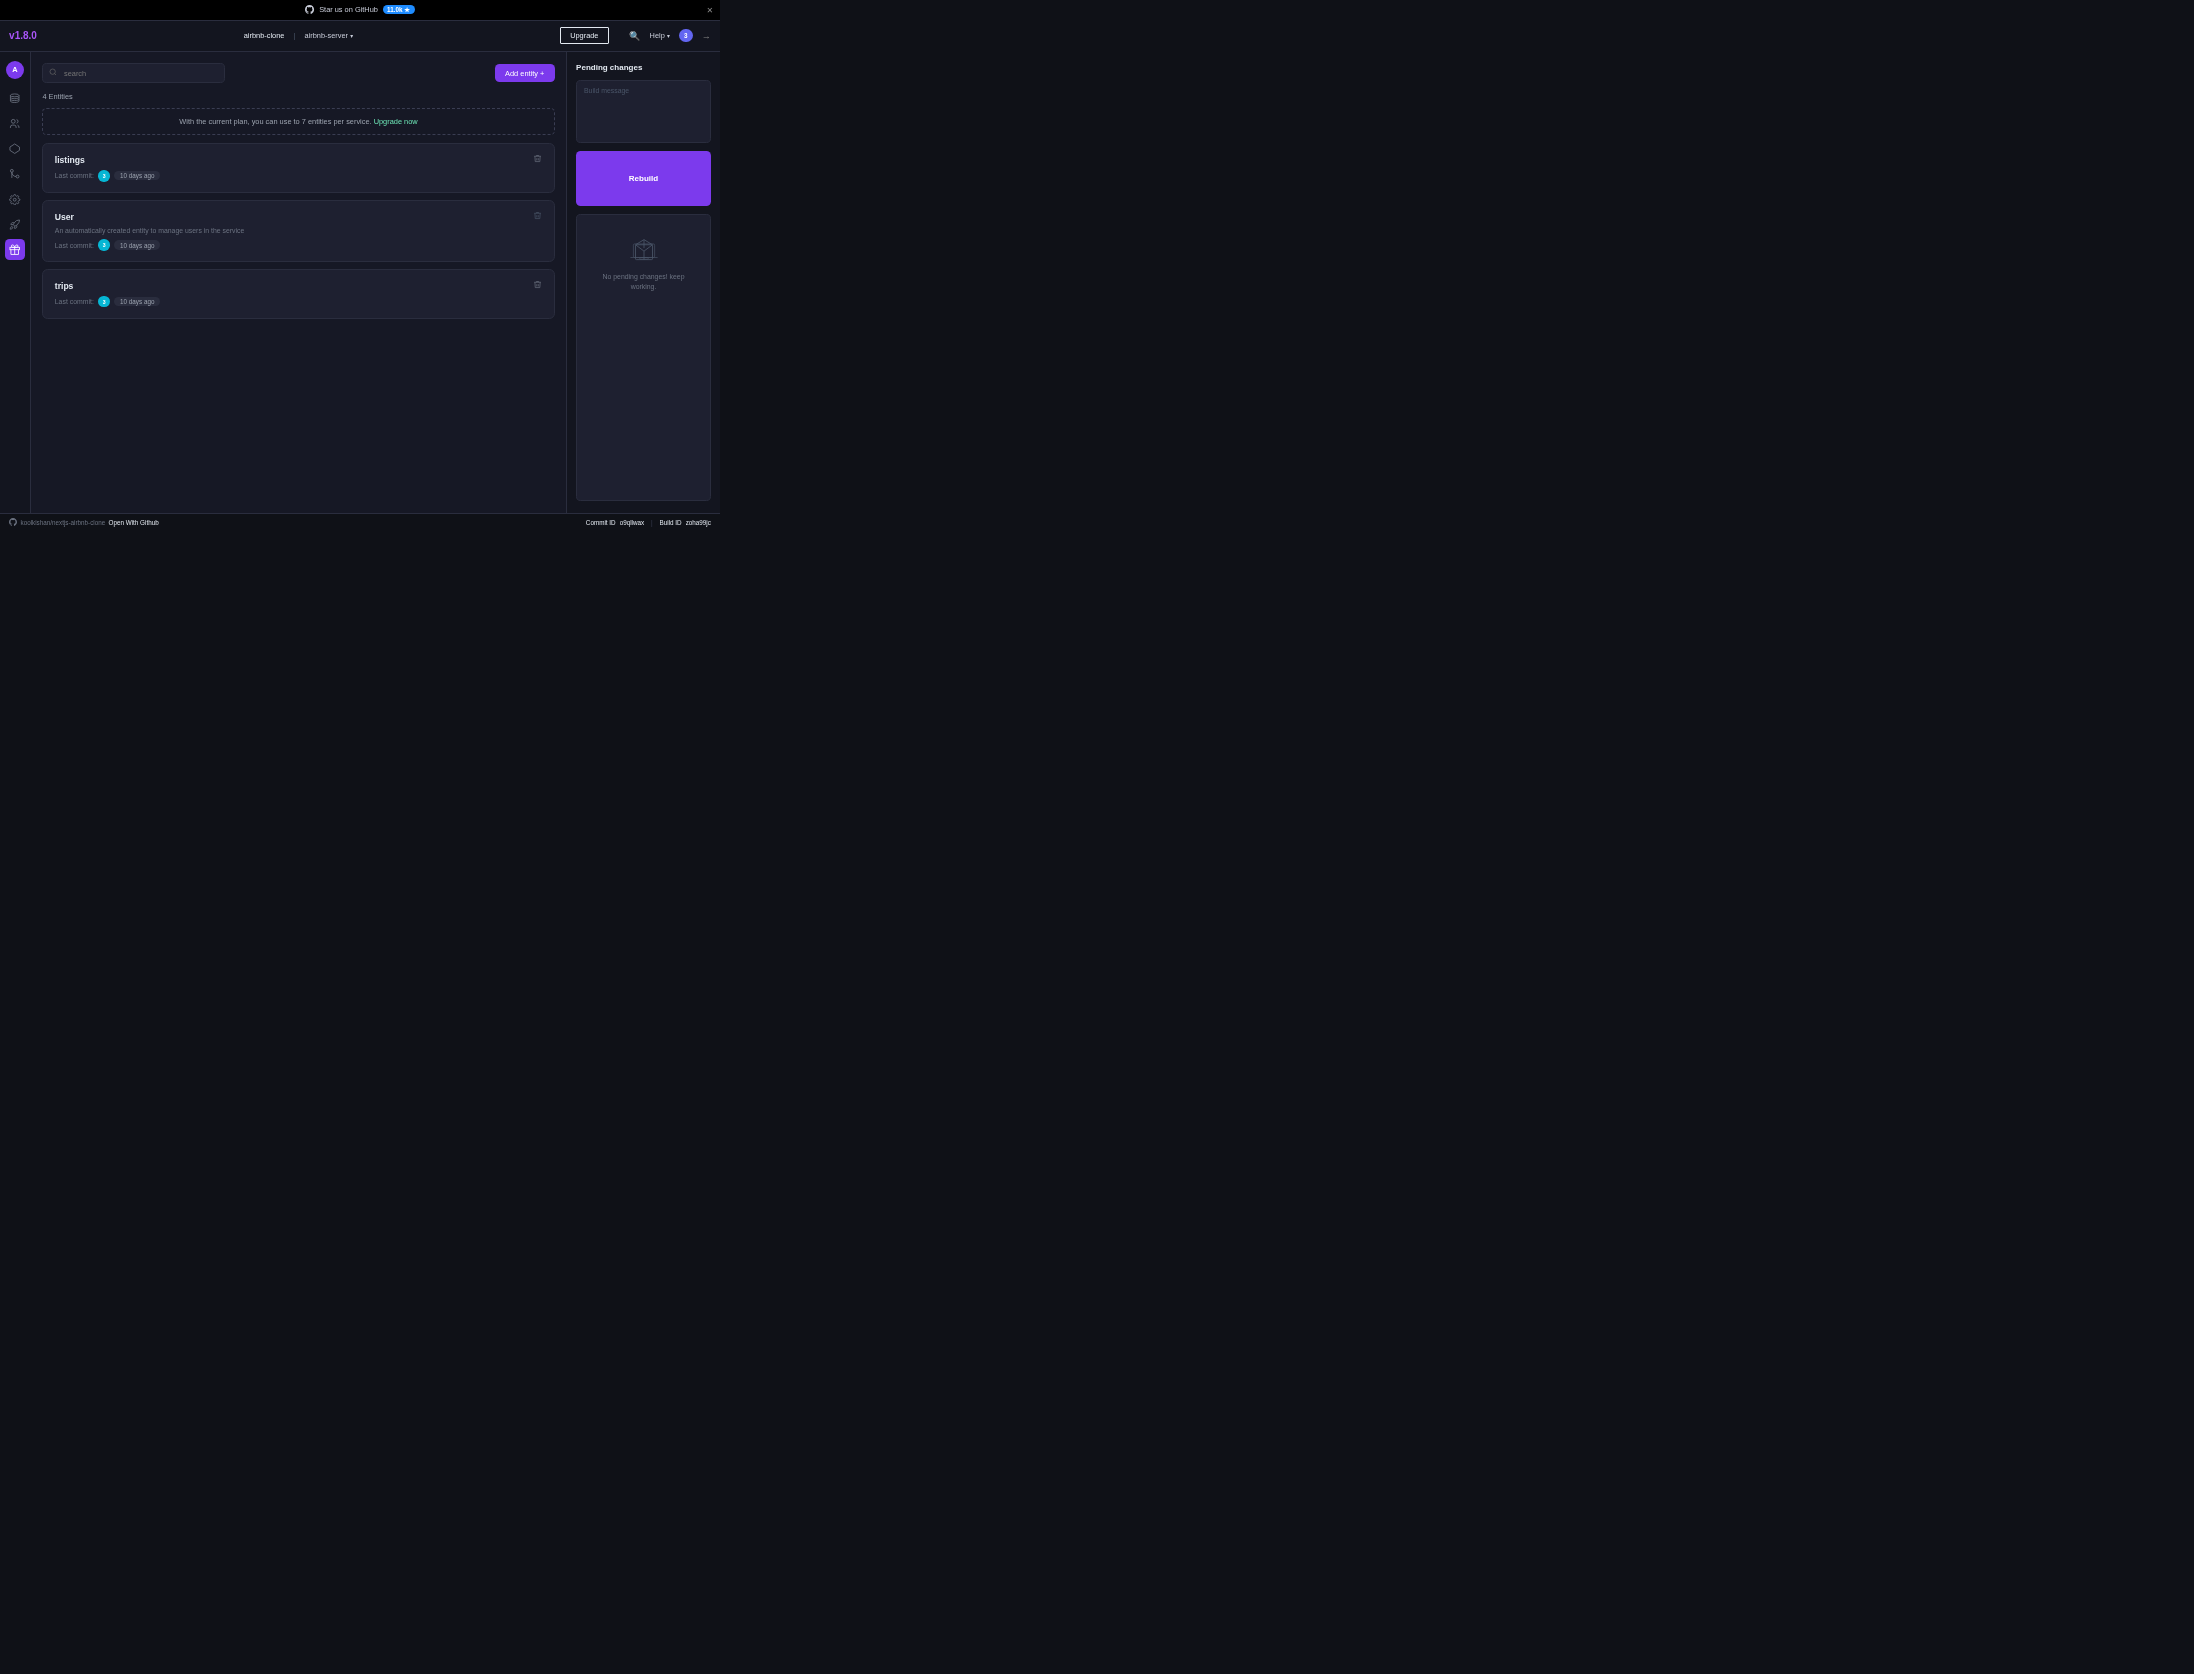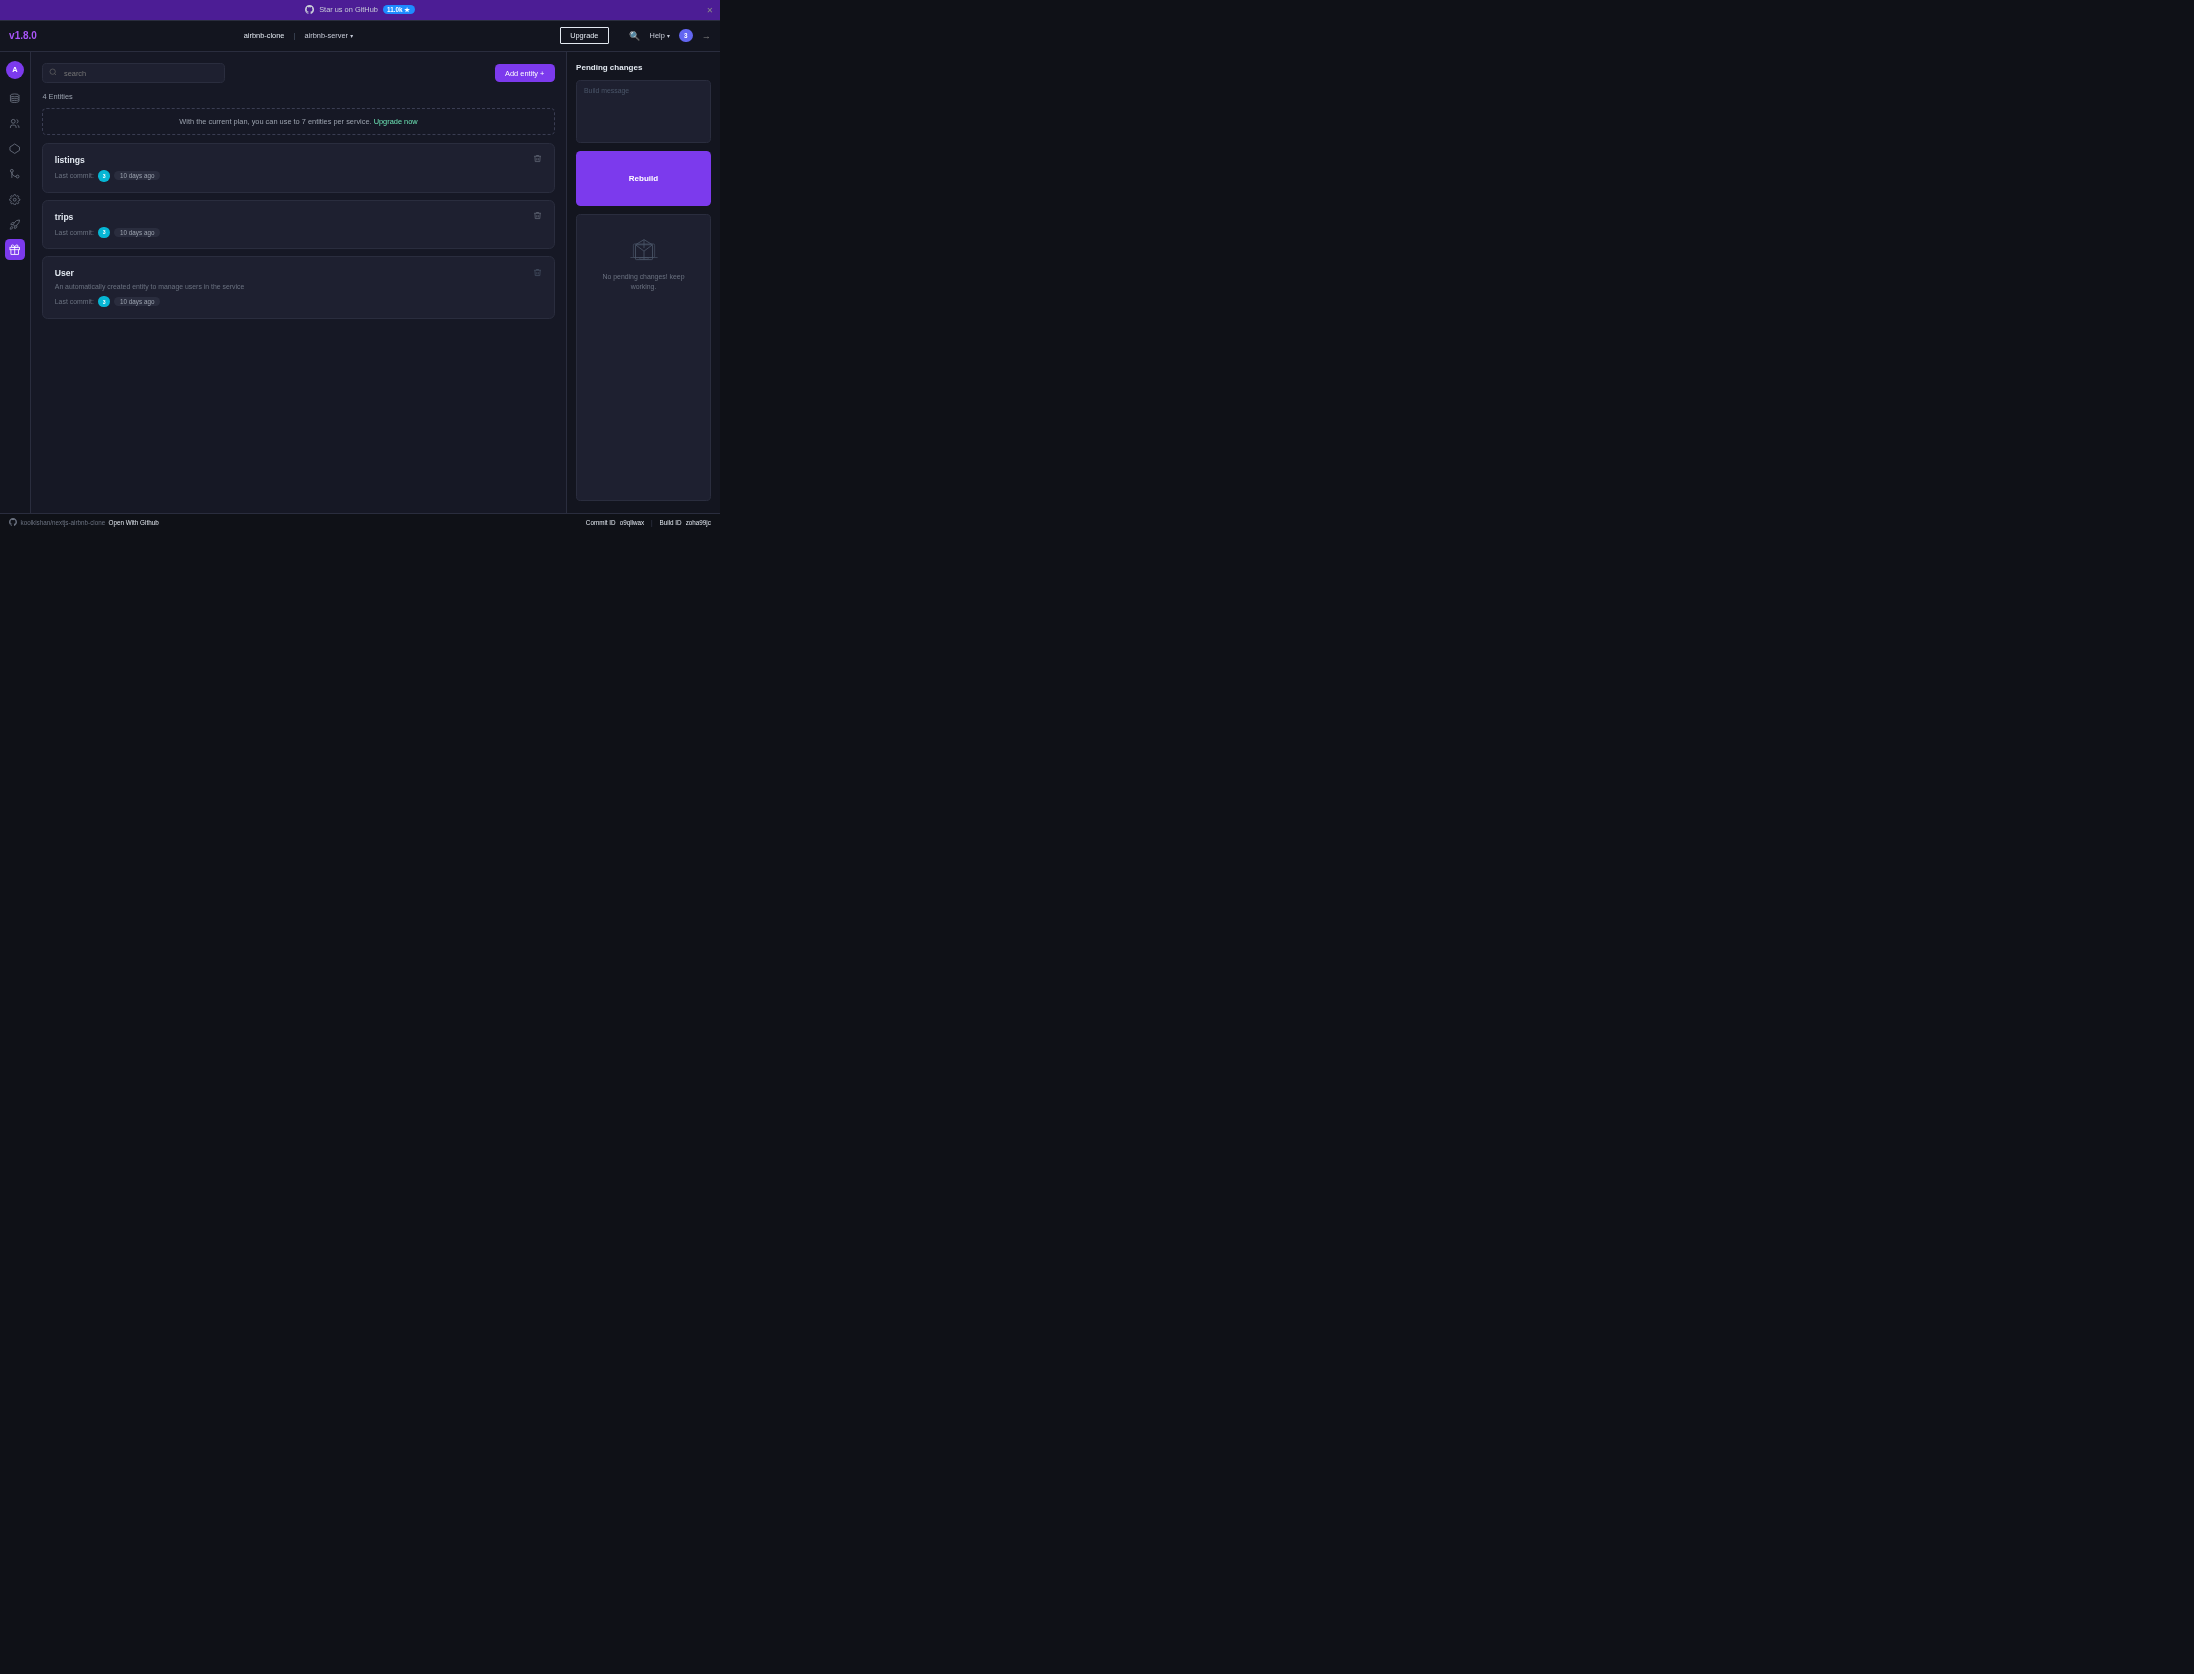--- a/index.html
+++ b/index.html
@@ -8,21 +8,21 @@
       background: #0f1117;
       color: #e2e8f0;
       width: 720px;
       height: 531px;
       overflow: hidden;
       position: relative;
     }
 
     
     .top-banner {
-      background: #4c1d95;
+      background: #000000;
       border-bottom: 0.6px solid #2a2d3e;
       height: 20.6px;
       display: flex;
       align-items: center;
       justify-content: center;
       gap: 4.6px;
       font-size: 7.4px;
       color: #c8ccd8;
       position: relative;
     }
@@ -545,50 +545,50 @@
       </div>
       <div class="entity-meta">
         <span>Last commit:</span>
         <div class="commit-avatar">3</div>
         <span class="commit-time">10 days ago</span>
       </div>
     </div>
 
     <div class="entity-card">
       <div class="entity-card-header">
+        <span class="entity-name">User</span>
+        <span class="delete-icon" style="color:#4a5568">
+          <svg width="9.1" height="9.1" viewBox="0 0 24 24" fill="none" stroke="currentColor" stroke-width="1.8">
+            <polyline points="3 6 5 6 21 6"></polyline>
+            <path d="M19 6l-1 14H6L5 6"></path>
+            <path d="M10 11v6M14 11v6"></path>
+            <path d="M9 6V4h6v2"></path>
+          </svg>
+        </span>
+      </div>
+      <div class="entity-desc">An automatically created entity to manage users in the service</div>
+      <div class="entity-meta">
+        <span>Last commit:</span>
+        <div class="commit-avatar">3</div>
+        <span class="commit-time">10 days ago</span>
+      </div>
+    </div>
+
+    <div class="entity-card">
+      <div class="entity-card-header">
         <span class="entity-name">trips</span>
         <span class="delete-icon">
           <svg width="9.1" height="9.1" viewBox="0 0 24 24" fill="none" stroke="currentColor" stroke-width="1.8">
             <polyline points="3 6 5 6 21 6"></polyline>
             <path d="M19 6l-1 14H6L5 6"></path>
             <path d="M10 11v6M14 11v6"></path>
             <path d="M9 6V4h6v2"></path>
           </svg>
         </span>
       </div>
-      <div class="entity-meta">
-        <span>Last commit:</span>
-        <div class="commit-avatar">3</div>
-        <span class="commit-time">10 days ago</span>
-      </div>
-    </div>
-
-    <div class="entity-card">
-      <div class="entity-card-header">
-        <span class="entity-name">User</span>
-        <span class="delete-icon" style="color:#4a5568">
-          <svg width="9.1" height="9.1" viewBox="0 0 24 24" fill="none" stroke="currentColor" stroke-width="1.8">
-            <polyline points="3 6 5 6 21 6"></polyline>
-            <path d="M19 6l-1 14H6L5 6"></path>
-            <path d="M10 11v6M14 11v6"></path>
-            <path d="M9 6V4h6v2"></path>
-          </svg>
-        </span>
-      </div>
-      <div class="entity-desc">An automatically created entity to manage users in the service</div>
       <div class="entity-meta">
         <span>Last commit:</span>
         <div class="commit-avatar">3</div>
         <span class="commit-time">10 days ago</span>
       </div>
     </div>
 
   </div>
 
   <div class="right-panel">

